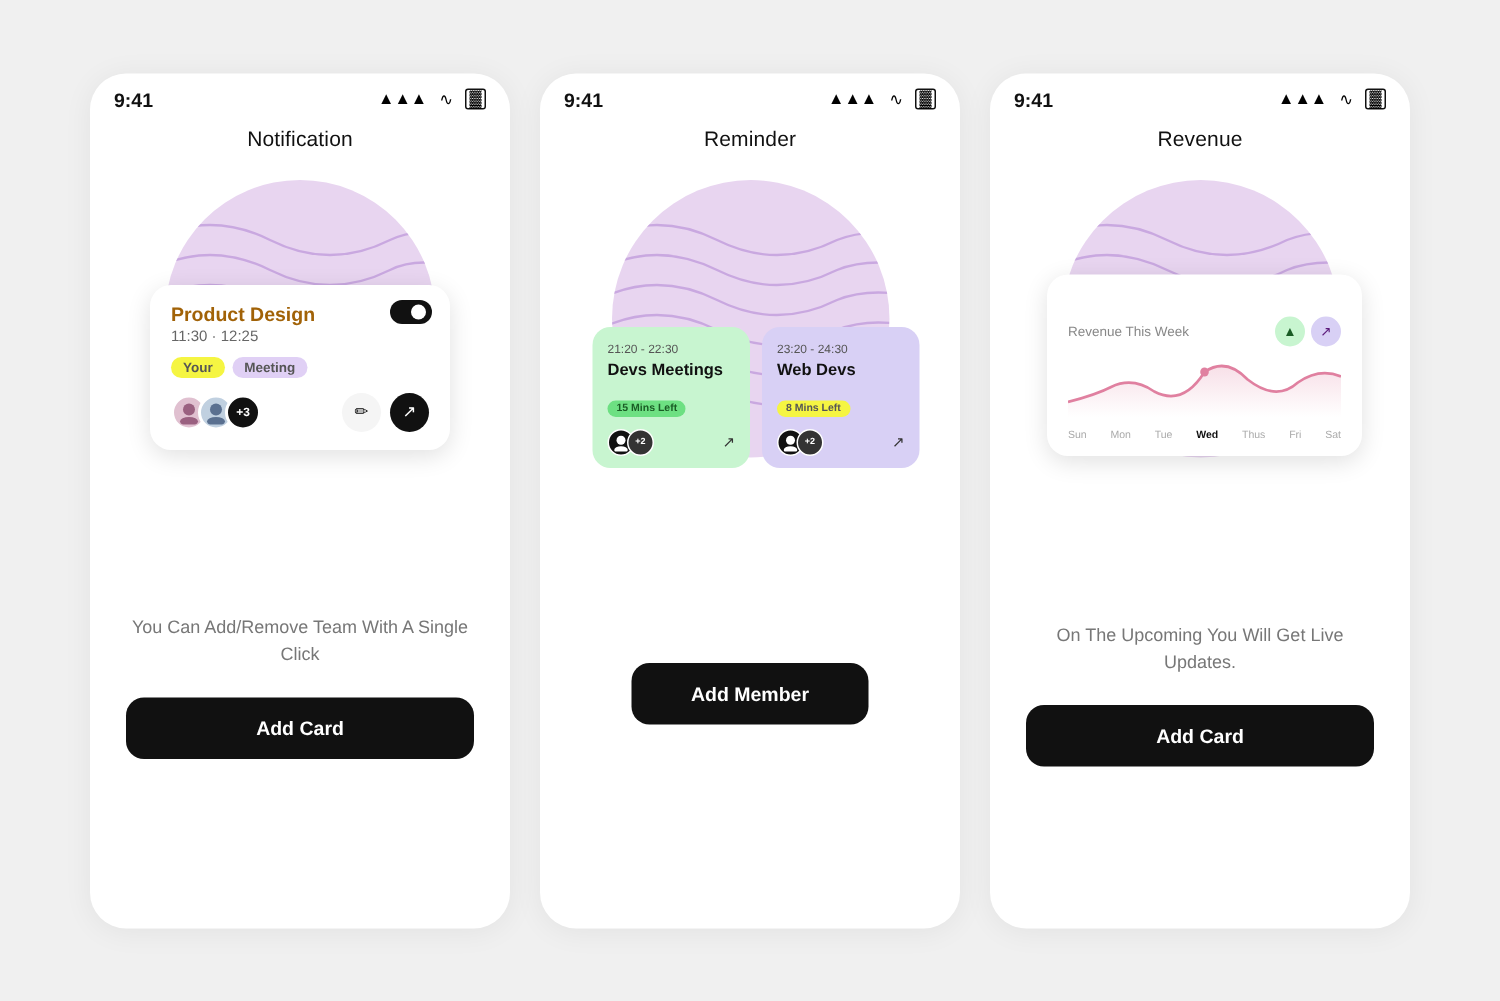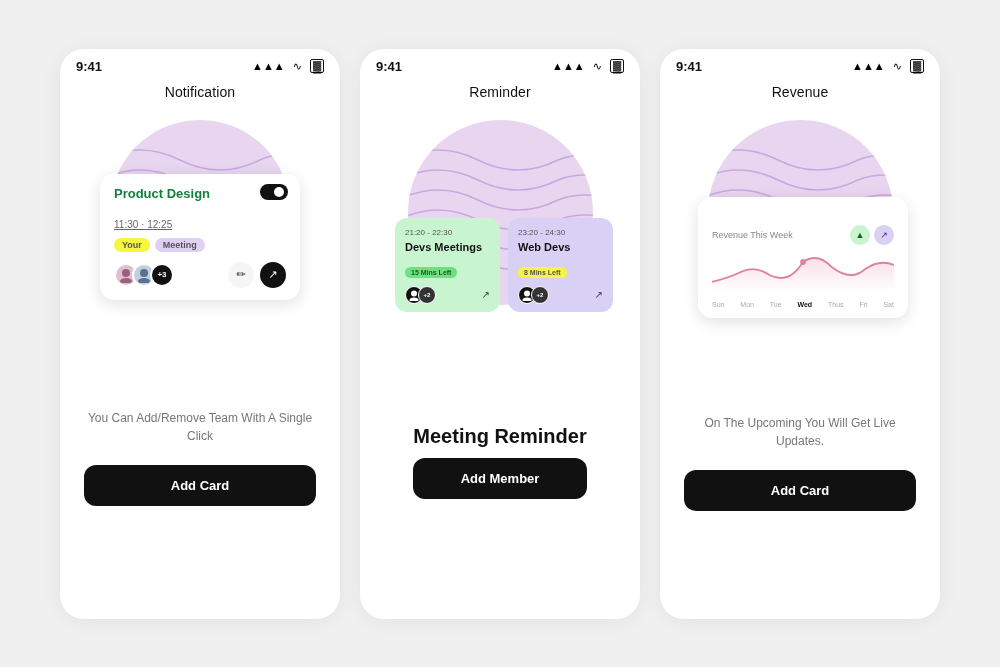--- a/index.html
+++ b/index.html
@@ -85,28 +85,27 @@
 
     
     .custom-float-card {
       bottom: 10px;
       left: 10px;
       width: 200px;
     }
     .custom-card-title {
       font-weight: 700;
       font-size: 13px;
-      color: #15803d;
-      margin-bottom: 18px;
+      color: #a16207;
+      margin-bottom: 2px;
     }
     .custom-card-time {
       font-size: 10px;
       color: #666;
       margin-bottom: 8px;
-      text-decoration: underline;
     }
     .tags {
       display: flex;
       gap: 5px;
       margin-bottom: 10px;
     }
     .tag {
       border-radius: 20px;
       padding: 2px 8px;
       font-size: 9px;
@@ -250,21 +249,21 @@
       font-size: 10px;
       color: #333;
     }
 
     
     .revenue-float-card {
       background: #fff;
       border-radius: 14px;
       padding: 28px 14px 10px;
       position: absolute;
-      bottom: 2px;
+      bottom: 16px;
       left: 8px;
       width: 210px;
       box-shadow: 0 4px 16px rgba(0,0,0,0.12);
       z-index: 2;
       text-align: right;
     }
     .revenue-header {
       display: flex;
       justify-content: space-between;
       align-items: center;
@@ -482,21 +481,20 @@
               </div>
               <div class="m-avatar m-count">+2</div>
             </div>
             <span class="m-action">↗</span>
           </div>
         </div>
       </div>
     </div>
 
     <div class="feature-text">
-      <div class="feature-title">Meeting Reminder</div>
       <button class="add-btn">Add Member</button>
     </div>
   </div>
 
   <div class="card">
     <div class="status-bar">
       <span class="status-time">9:41</span>
       <div class="status-icons">
         <span style="font-size:11px;">▲▲▲</span>
         <span style="font-size:11px; margin-left:4px;">∿</span>

